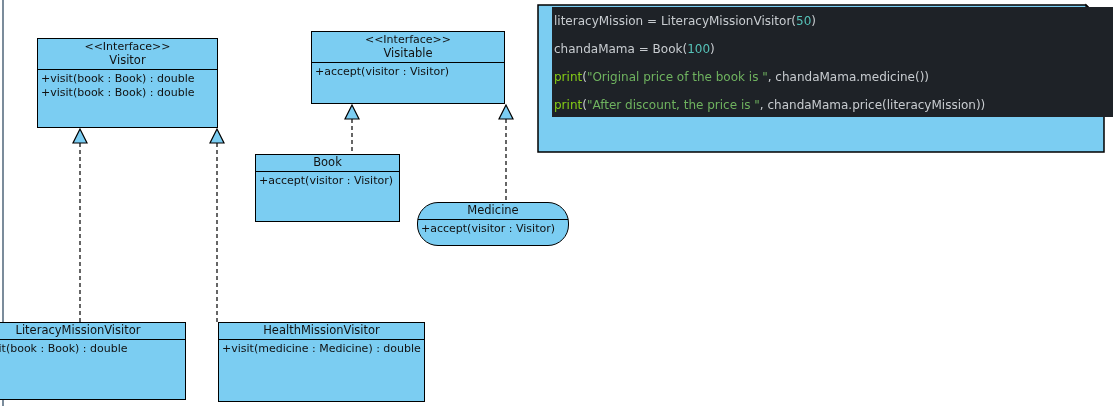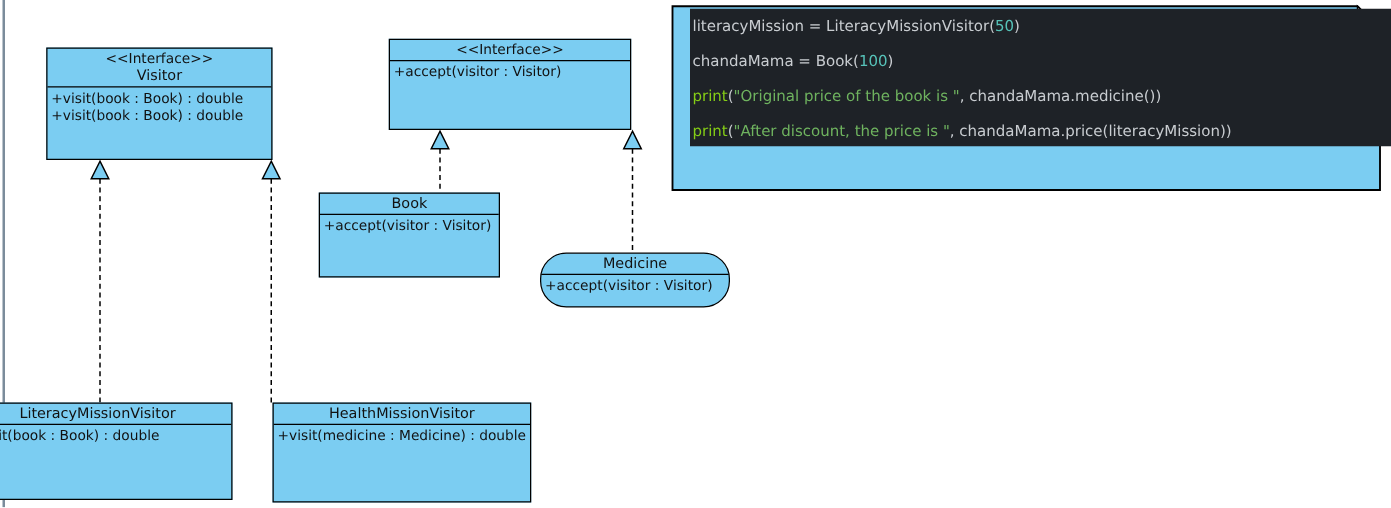--- a/index.html
+++ b/index.html
@@ -20,21 +20,21 @@
   .uml-head { border-bottom:1.5px solid #000; text-align:center; padding:1px 2px 2px; }
   .stereo { font-size:11px; line-height:13px; }
   .cname  { font-size:11.5px; line-height:14px; font-weight:normal; }
   .cname-only { font-size:11.5px; line-height:13px; font-weight:normal; }
   .methods { padding:2px 3px; }
   .method { font-size:11px; line-height:14px; white-space:nowrap; }
 
   #box-visitor   { left:37px;  top:38px;  width:181px; height:90px; }
   #box-visitable { left:311px; top:31px;  width:194px; height:73px; }
   #box-book      { left:255px; top:154px; width:145px; height:68px; }
-  #box-medicine  { left:432px; top:202px; width:152px; height:44px;border-radius:21px; }
+  #box-medicine  { left:417px; top:202px; width:152px; height:44px;border-radius:21px; }
   #box-literacy  { left:-30px; top:322px; width:216px; height:78px; }
   #box-health    { left:218px; top:322px; width:207px; height:80px; }
 
   
   .overlay { position:absolute; left:0; top:0; z-index:2; }
 
   
   .code-block {
     position:absolute; left:552px; top:7px; width:600px; height:110px;
     background:#1e2227; z-index:4; overflow:hidden;
@@ -90,20 +90,21 @@
     </div>
     <div class="methods">
       <div class="method">+visit(book : Book) : double</div>
       <div class="method">+visit(book : Book) : double</div>
     </div>
   </div>
 
   <div class="uml-class" id="box-visitable">
     <div class="uml-head">
       <div class="stereo">&lt;&lt;Interface&gt;&gt;</div>
+      <div class="cname">Visitable</div>
     </div>
     <div class="methods">
       <div class="method">+accept(visitor : Visitor)</div>
     </div>
   </div>
 
   <div class="uml-class" id="box-book">
     <div class="uml-head">
       <div class="cname-only">Book</div>
     </div>

